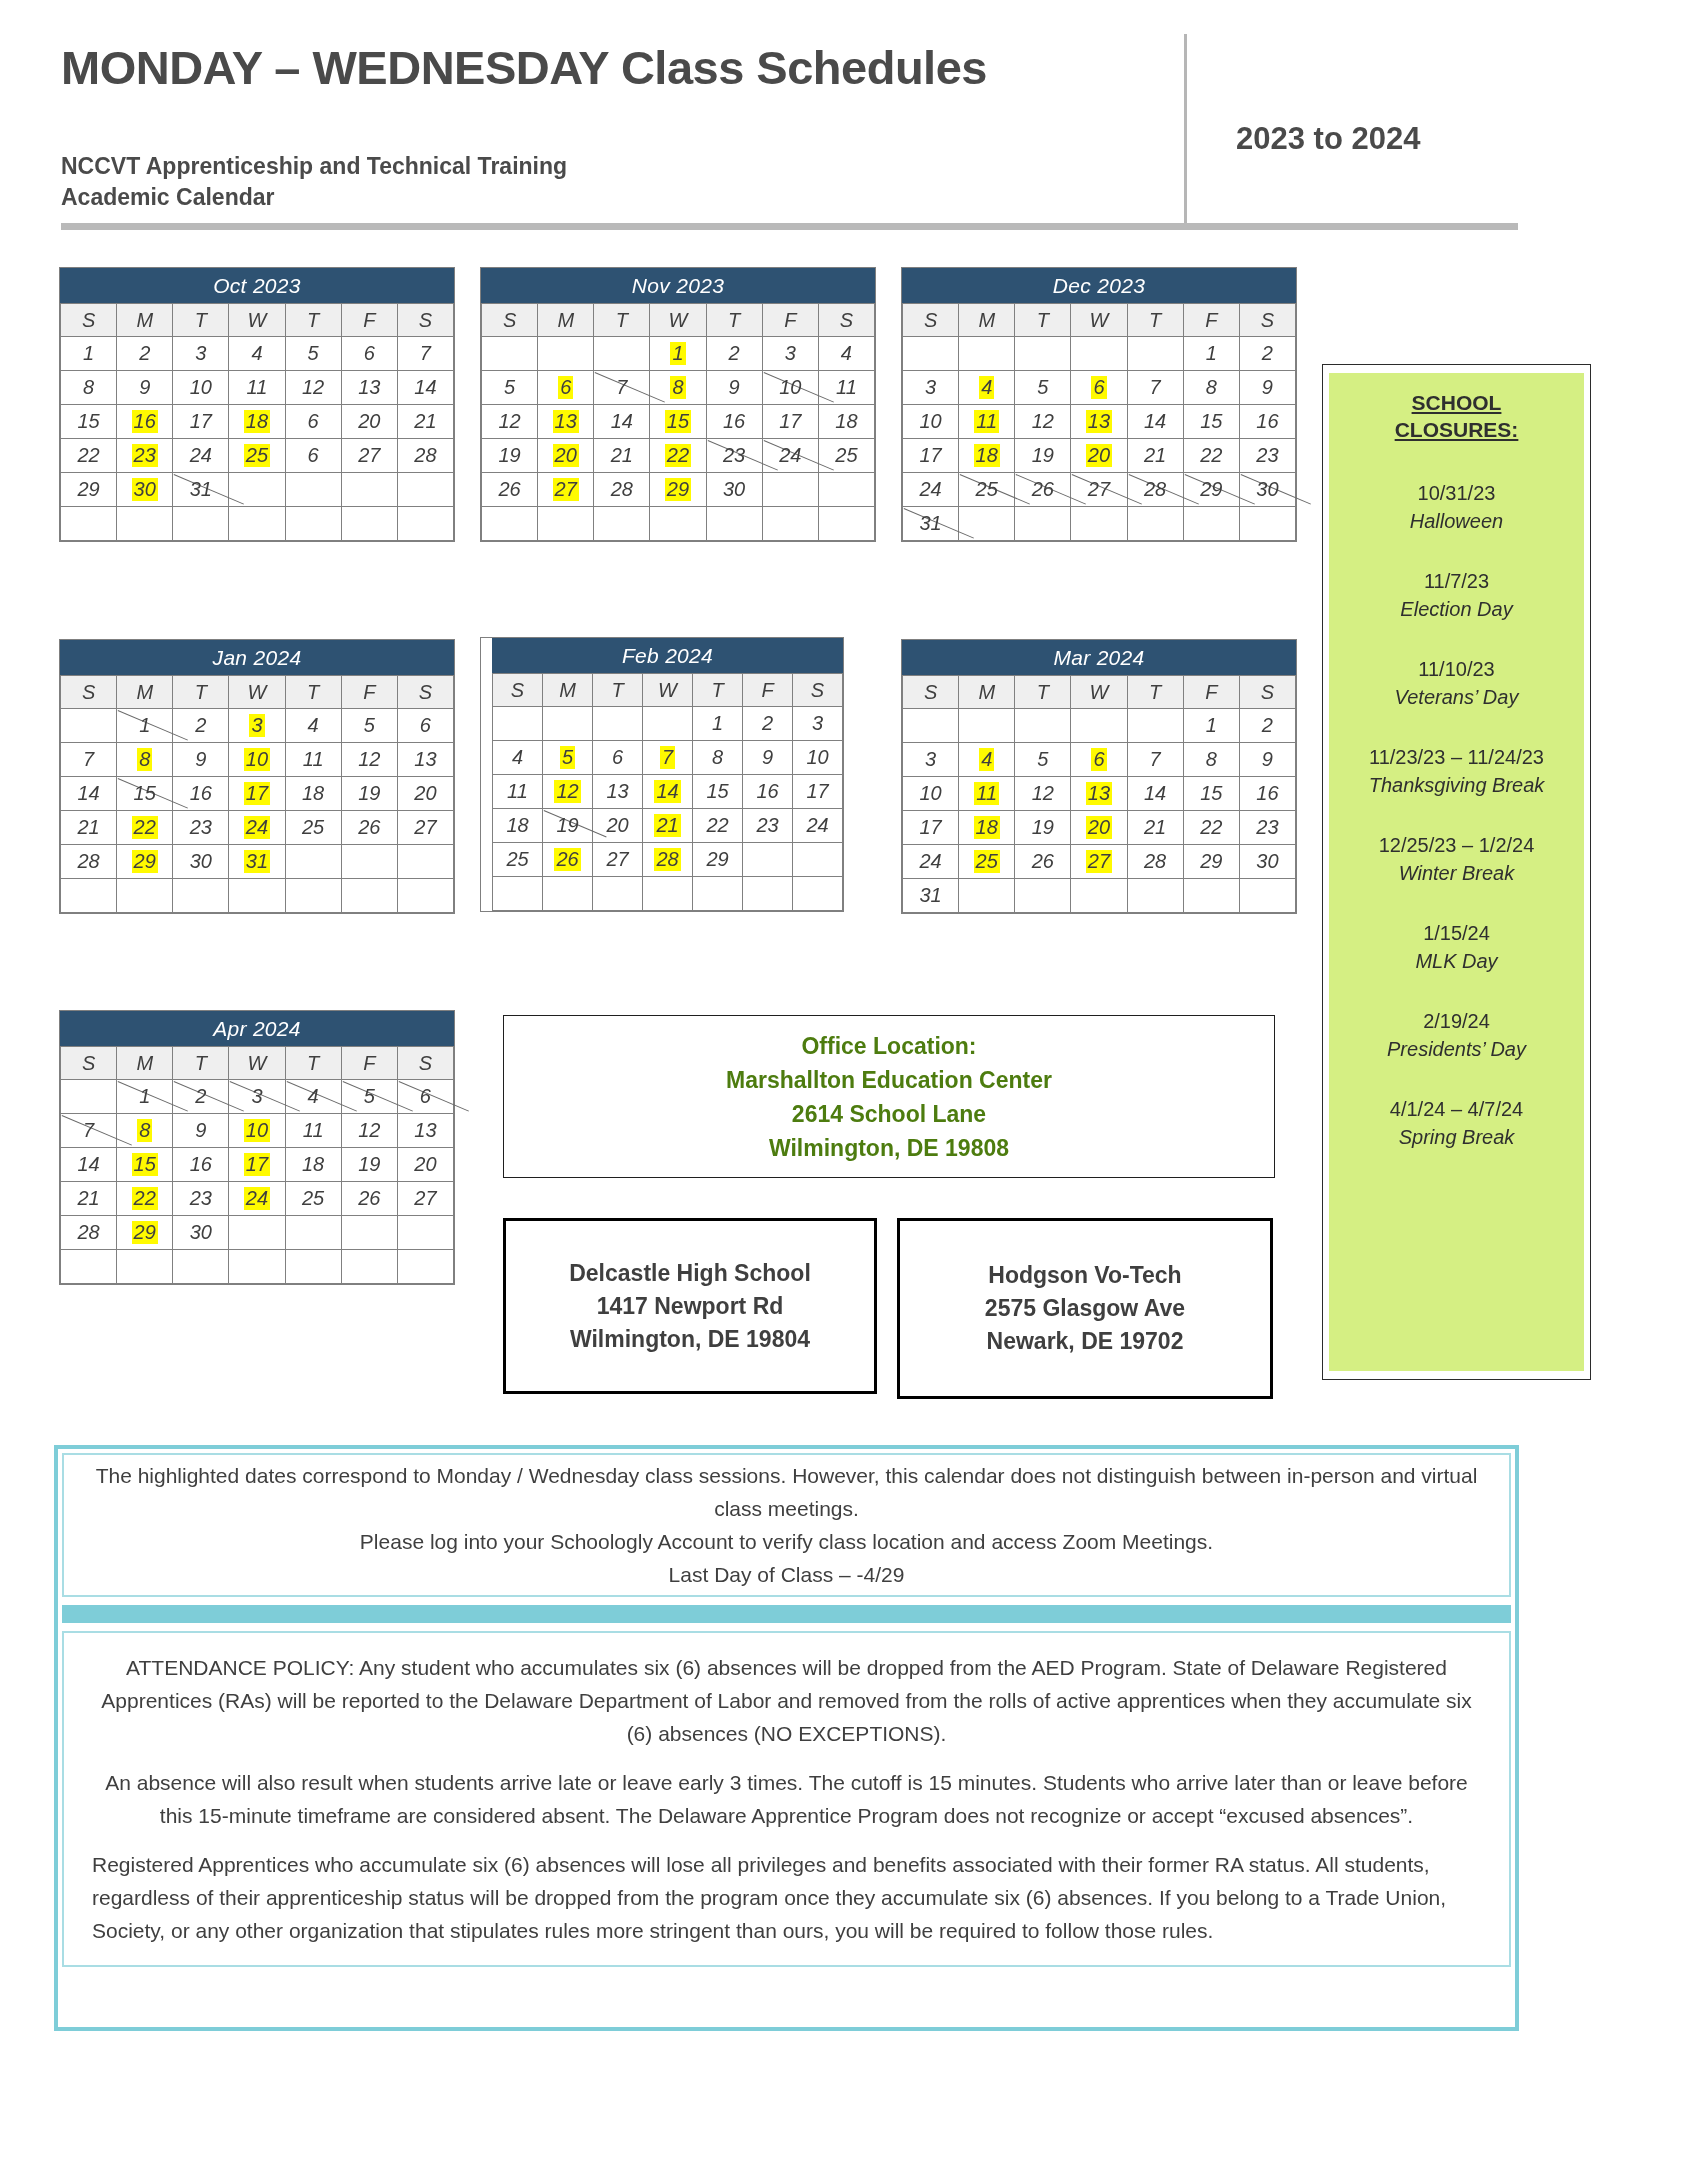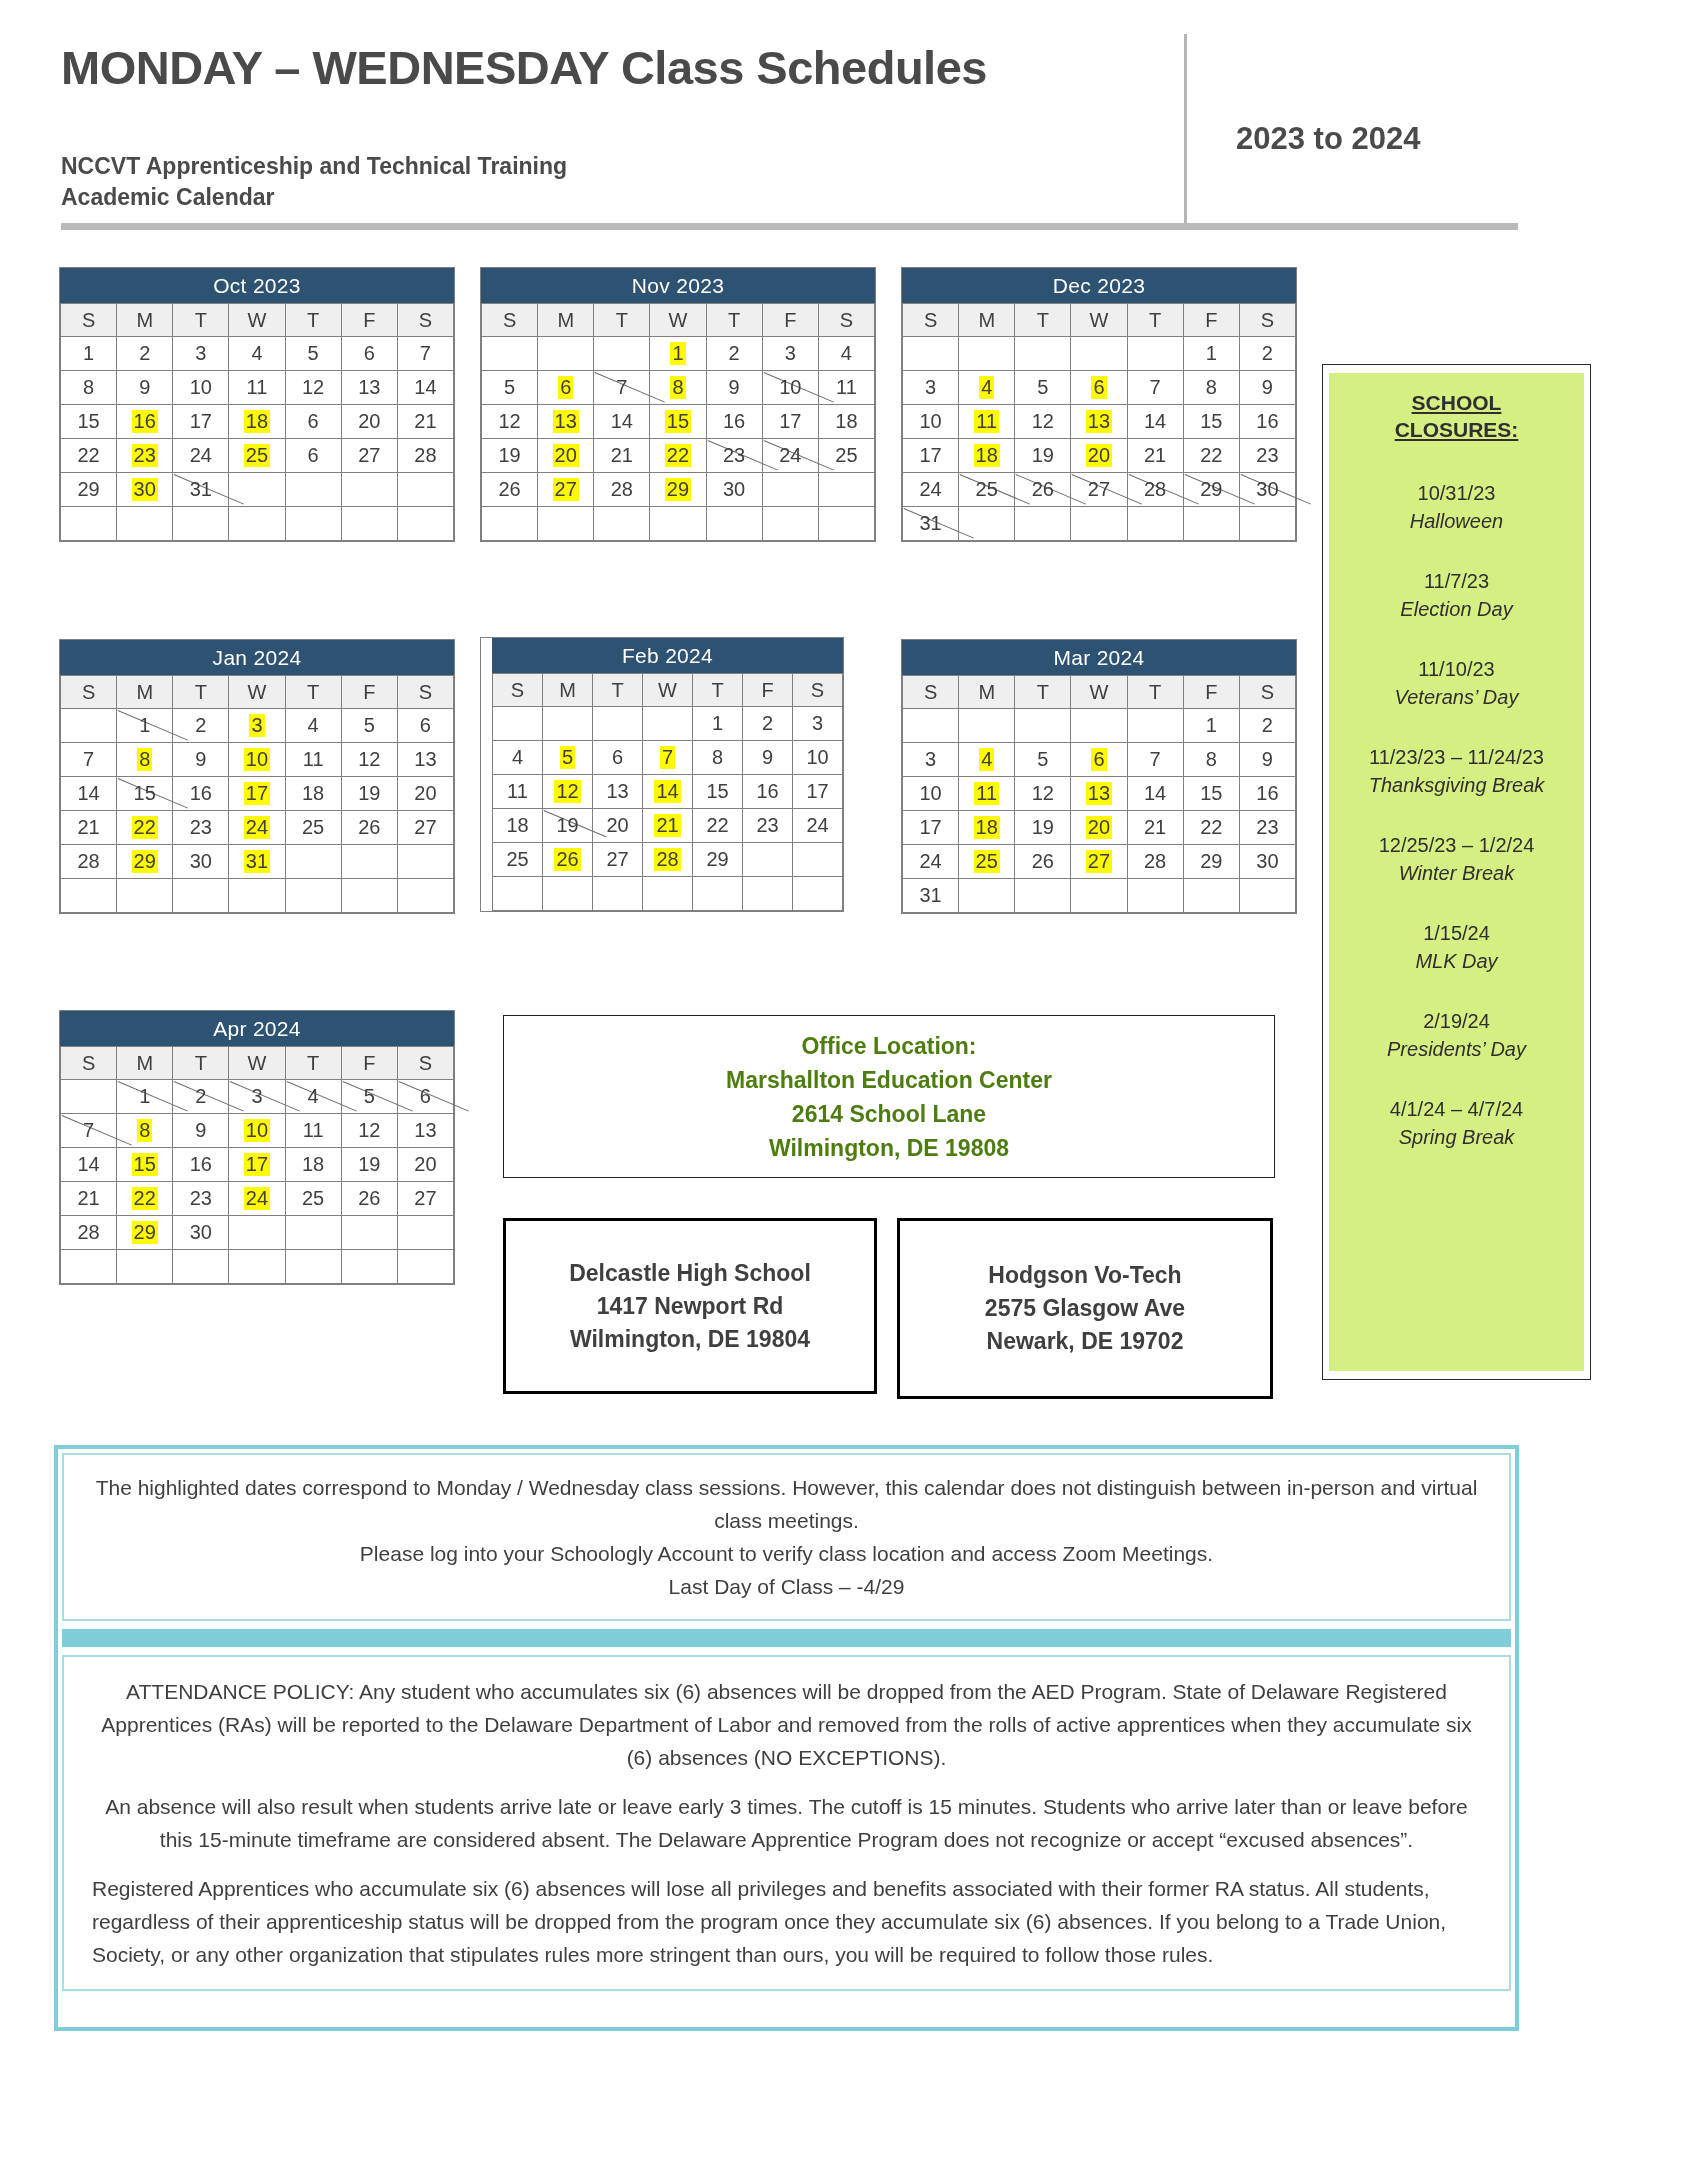--- a/index.html
+++ b/index.html
@@ -31,21 +31,21 @@
   .hdr-years {
     position:absolute; left:1236px; top:109px;
     font-size:31px; font-weight:bold; color:#4a4a4a; white-space:nowrap;
   }
   .hdr-rule {
     position:absolute; left:61px; top:211px; width:1457px; height:7px;
     background:#b9b9b9;
   }
 
   
-  .cal { position:absolute; border:1px solid #7f7f7f; background:#fff; }
+  .cal { position:absolute; border:1px solid #7f7f7f; background:#fff;font-style:italic; }
   .cal-title {
     background:#2e5272; color:#ffffff;
     text-align:center; font-size:21px; font-weight:normal;
     height:35px; line-height:35px; letter-spacing:0.3px;
   }
   table.cal-tbl { border-collapse:collapse; width:100%; table-layout:fixed; }
   table.cal-tbl th {
     background:#efefef; height:33px;
     font-size:20px; font-weight:normal; color:#3f3f3f;
     border:1px solid #808080; text-align:center;
@@ -115,21 +115,21 @@
     font-size:23px; font-weight:bold; color:#3f3f3f; line-height:33px;
   }
 
   
   #notes-outer {
     position:absolute; left:54px; top:1445px; width:1465px; height:586px;
     border:4px solid #7ecdd8; background:#ffffff; padding:4px;
   }
   .note-panel {
     border:2px solid #a9dde4; background:#ffffff;
-    padding:16px 22px; text-align:center;
+    padding:4px 22px; text-align:center;
   }
   .note-line { font-size:21px; color:#3f3f3f; line-height:33px; }
   .policy-panel {
     border:2px solid #a9dde4; background:#ffffff;
     padding:18px 28px; margin-top:8px;
   }
   .policy-p { font-size:21px; color:#3f3f3f; line-height:33px; text-align:center; margin:0 0 16px 0; }
   .policy-p.last { text-align:left; margin-bottom:0; }
   .spacer-band { height:18px; background:#7ecdd8; margin:8px 0; }
 </style>

